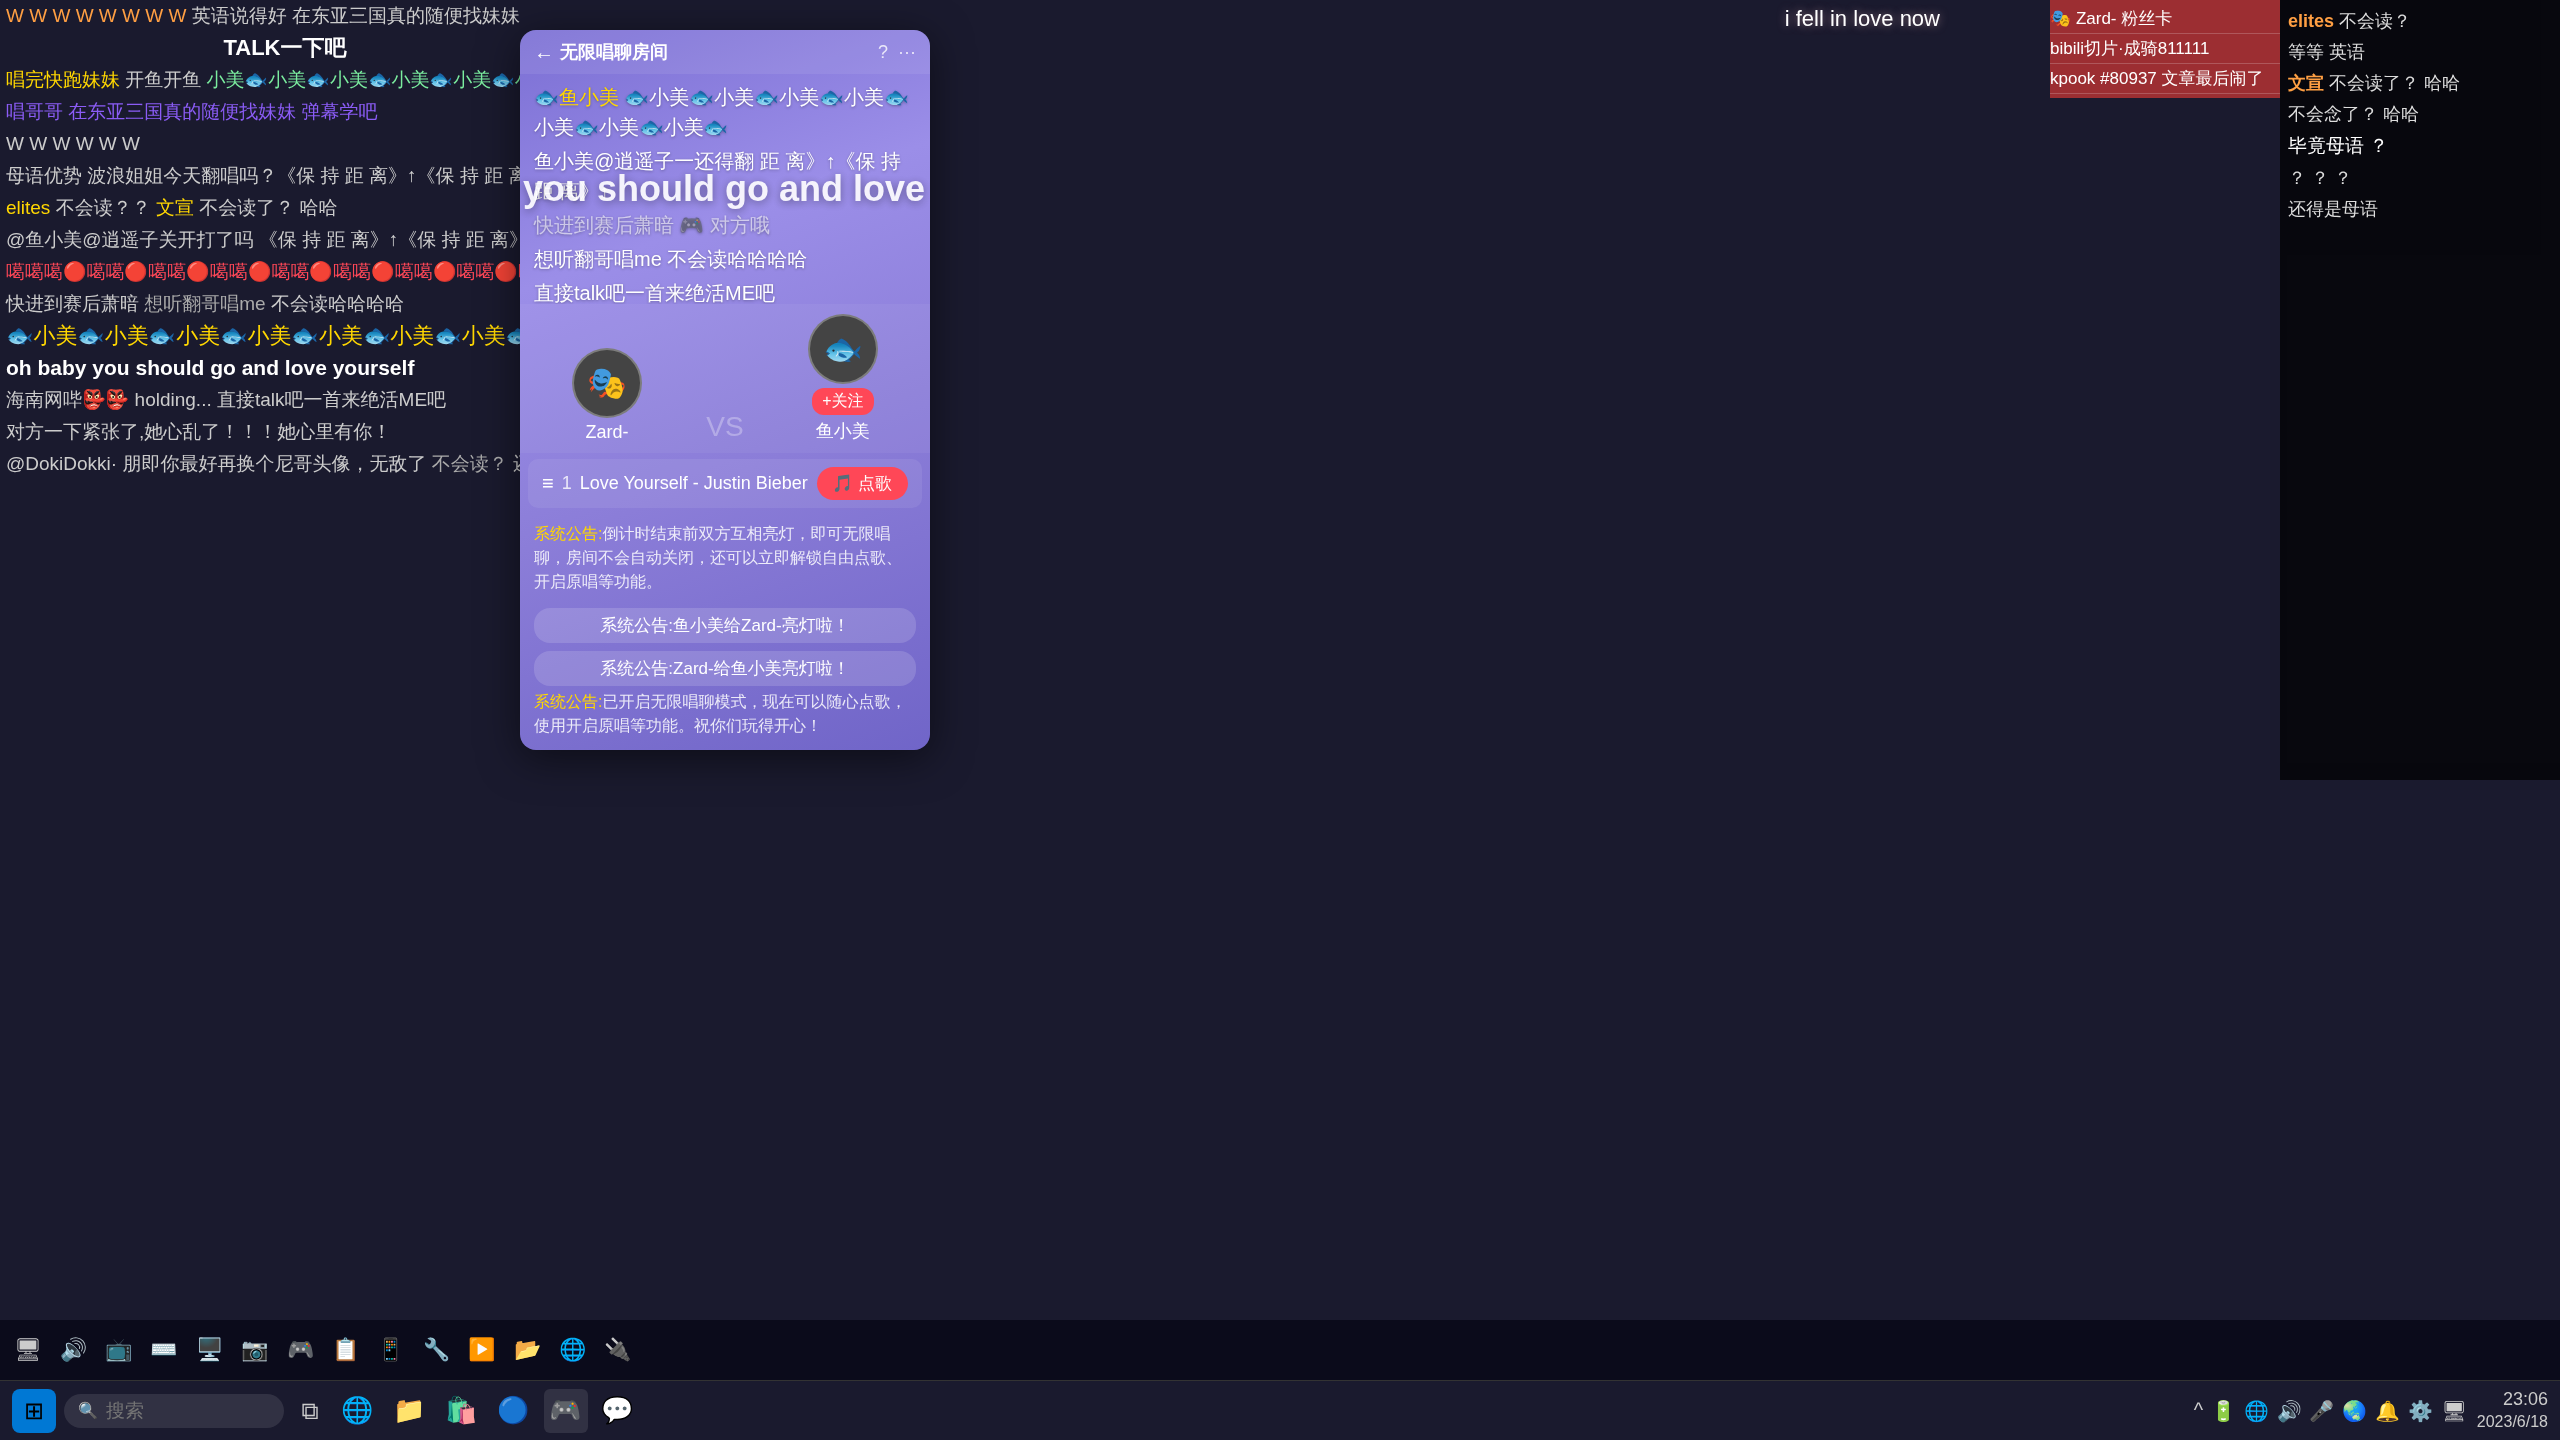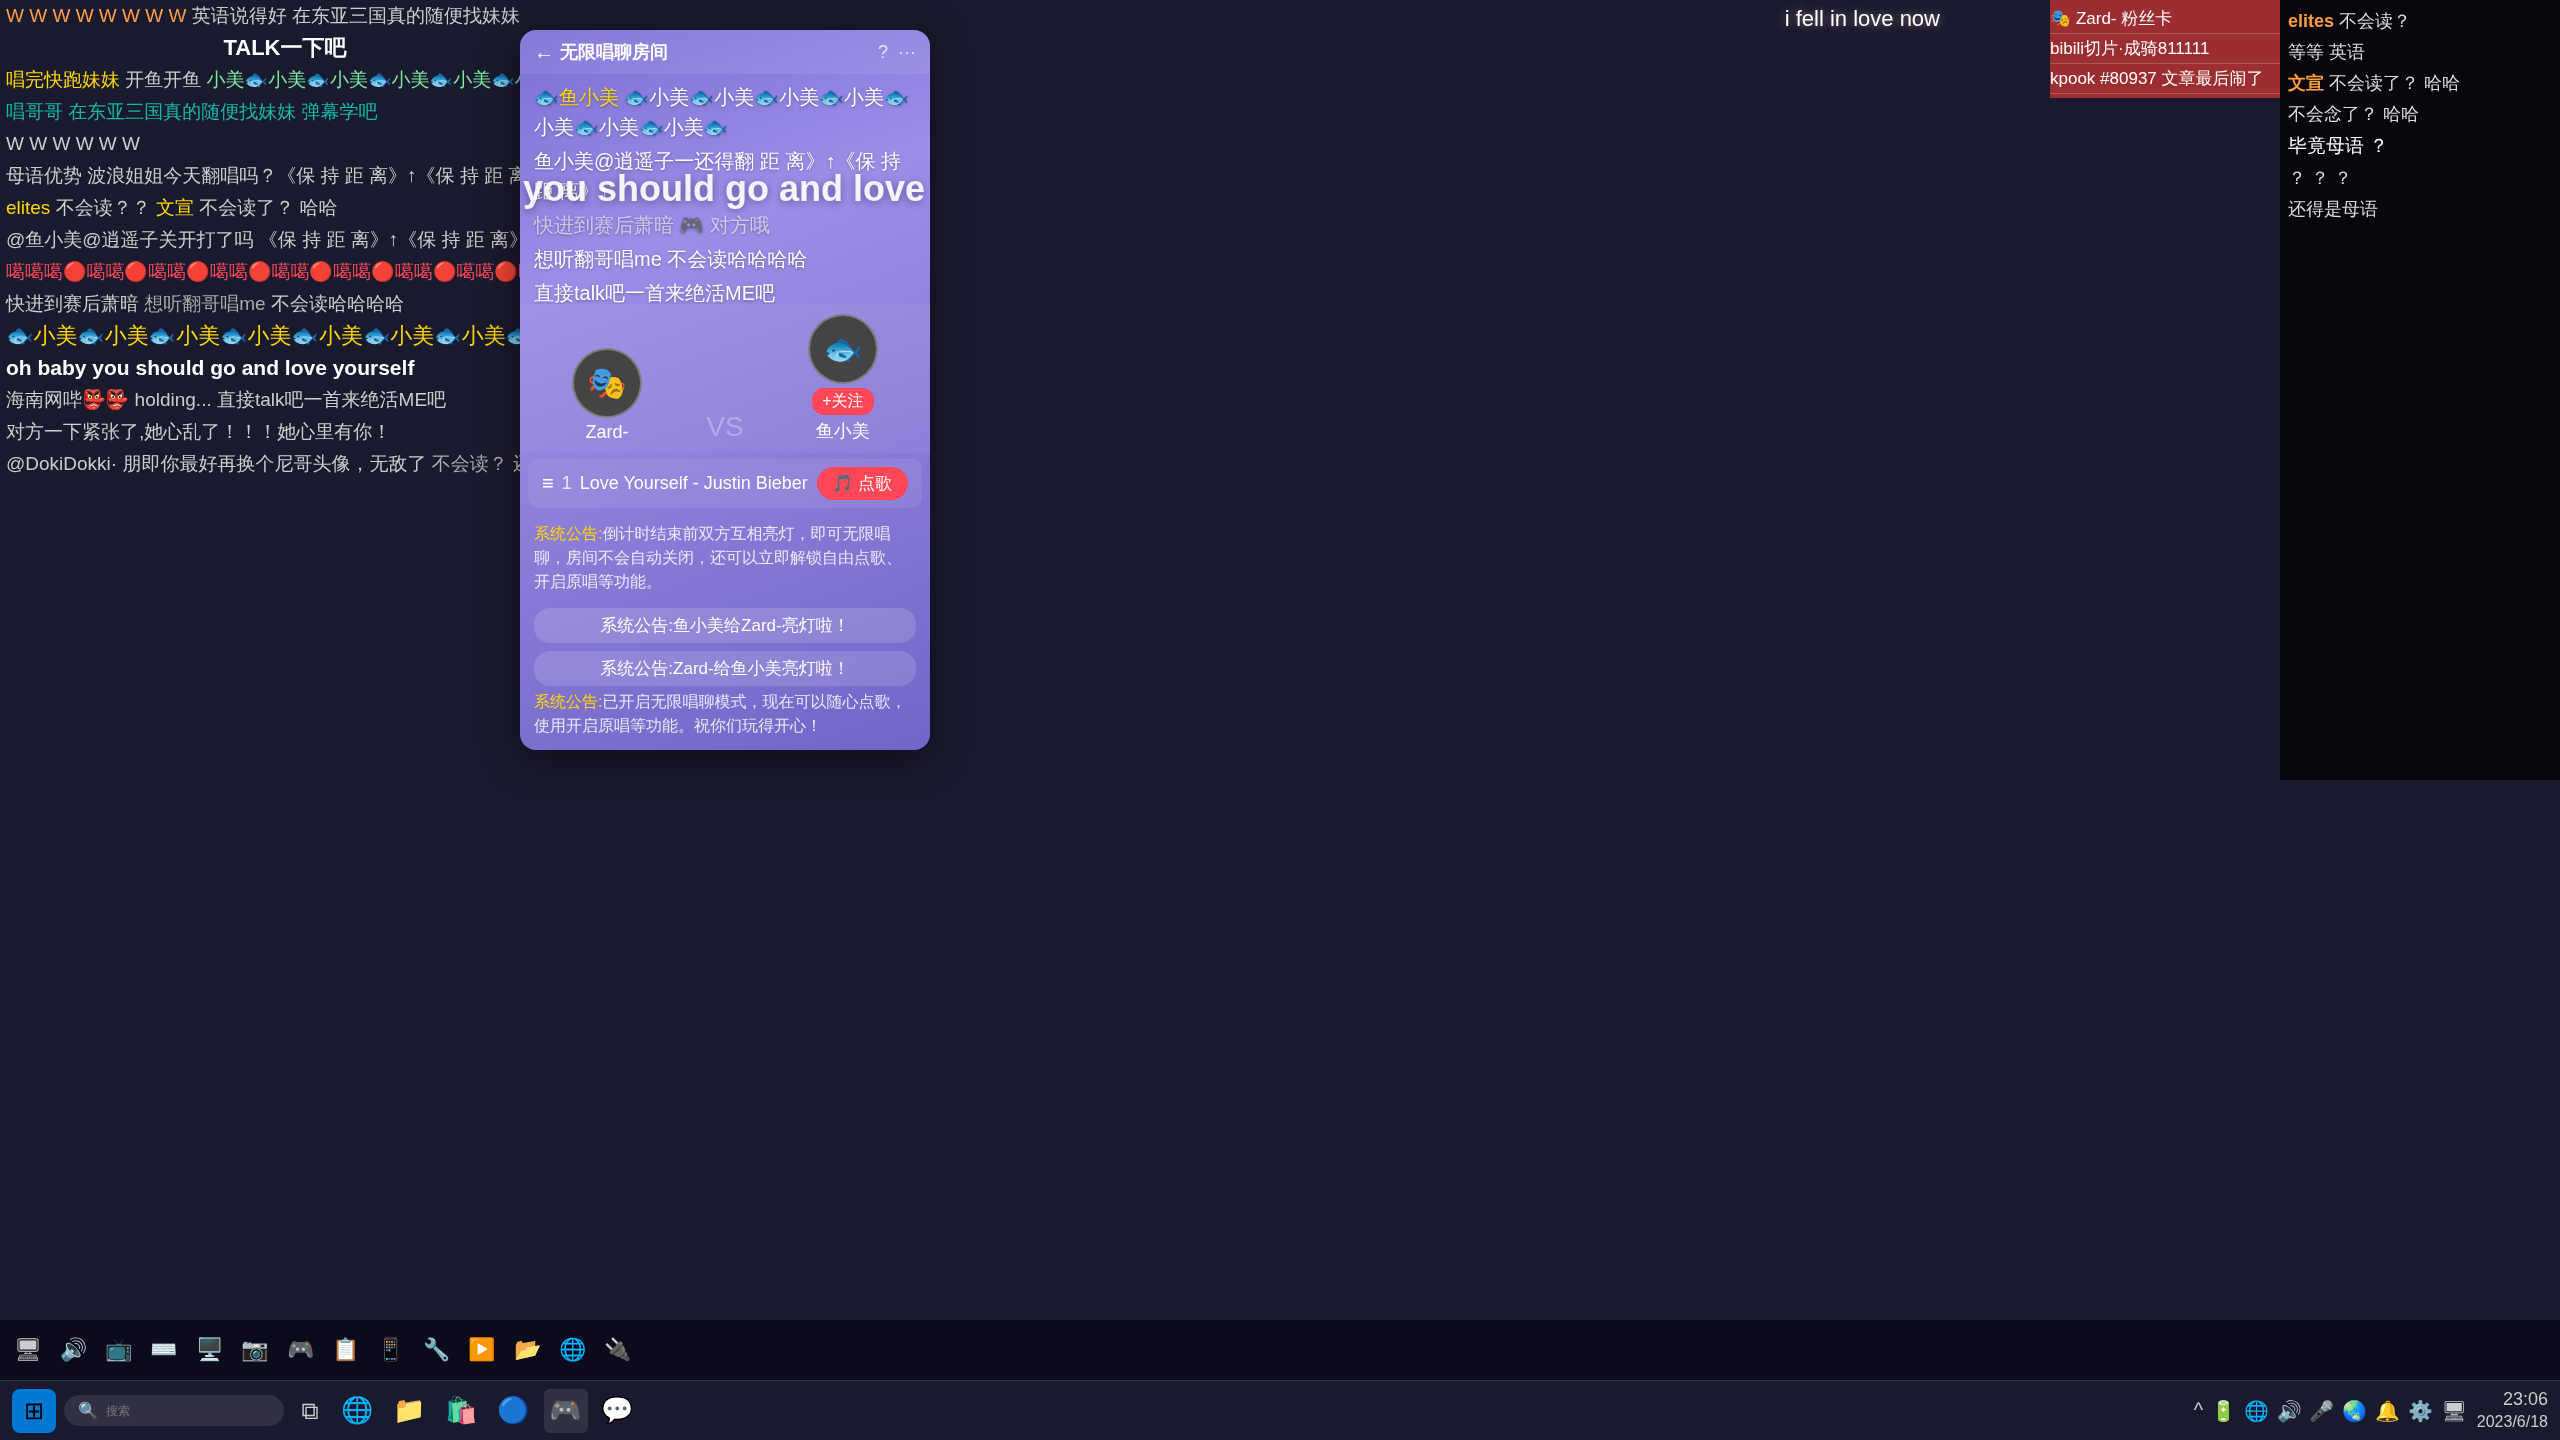--- a/index.html
+++ b/index.html
@@ -273,21 +273,21 @@
       padding: 6px 14px;
       gap: 8px;
       width: 220px;
     }
 
     .taskbar-search input {
       background: transparent;
       border: none;
       outline: none;
       color: #fff;
-      font-size: 12px;
+      font-size: 19px;
       width: 160px;
     }
 
     .taskbar-icon {
       width: 36px;
       height: 36px;
       display: flex;
       align-items: center;
       justify-content: center;
       font-size: 24px;
@@ -416,21 +416,21 @@
   </div>
   <div class="bg-line" style="color:#fff;font-weight:bold;font-size:22px;text-align:center;">
     TALK一下吧
   </div>
   <div class="bg-line">
     <span class="highlight-text2">唱完快跑妹妹</span>
     <span style="color:#ccc">   开鱼开鱼</span>
     <span class="highlight-text3">小美🐟小美🐟小美🐟小美🐟小美🐟小美🐟小美🐟小美🐟小美🐟小美🐟小美🐟小美🐟小美🐟</span>
   </div>
   <div class="bg-line">
-    <span style="color:#14b8a6">唱哥哥 在东亚三国真的随便找妹妹 弹幕学吧</span>
+    <span style="color:#8b5cf6">唱哥哥 在东亚三国真的随便找妹妹 弹幕学吧</span>
   </div>
   <div class="bg-line">
     <span style="color:#ccc">W W W W W W</span>
   </div>
   <div class="bg-line">
     <span style="color:#ccc">母语优势   波浪姐姐今天翻唱吗？《保 持 距 离》↑《保 持 距 离》↑</span>
   </div>
   <div class="bg-line">
     <span class="highlight-text2">elites</span><span style="color:#ccc"> 不会读？？   </span>
     <span class="highlight-text2">文宣</span><span style="color:#ccc"> 不会读了？ 哈哈</span>

